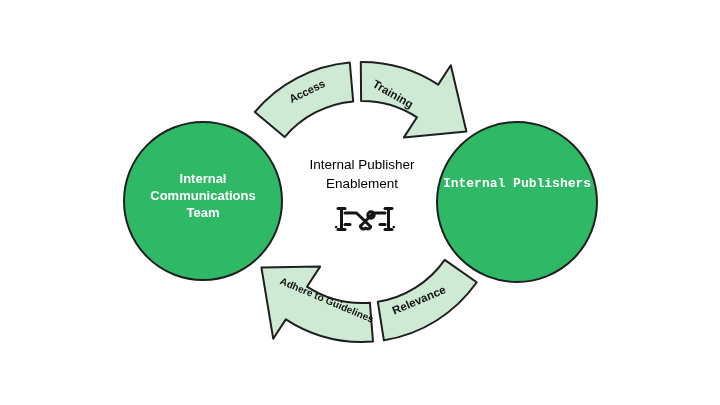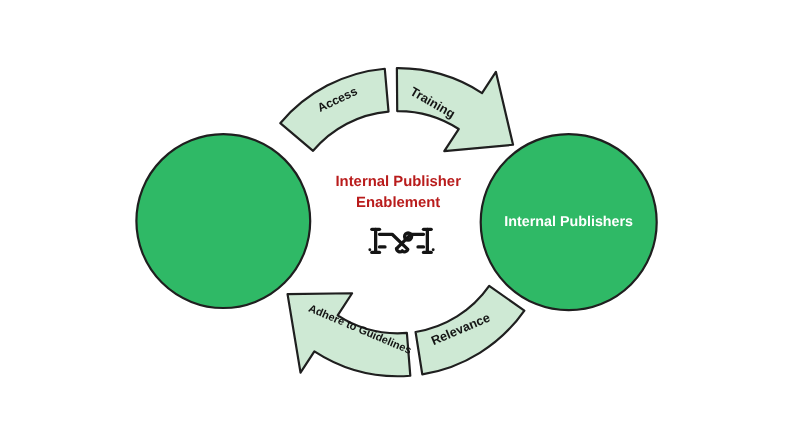--- a/index.html
+++ b/index.html
@@ -8,26 +8,26 @@
     font-family:"Liberation Sans",sans-serif;overflow:hidden;
   }
   svg.layer{position:absolute;left:0;top:0;}
   .band{stroke:#1f1f1f;stroke-width:2;stroke-linejoin:round;}
   .node{stroke:#1f1f1f;stroke-width:2;}
   .lbl{position:absolute;text-align:center;}
   .left-label{
     left:123px;top:170px;width:160px;color:#ffffff;
     font-size:13px;font-weight:bold;line-height:17px;white-space:pre-line;
   }
-  .right-label{left:432px;top:192px;width:170px;color:#ffffff;}
+  .right-label{left:432px;top:175px;width:170px;color:#ffffff;font-family:Liberation Mono, monospace;}
   .rc-title{font-size:13px;font-weight:bold;line-height:18px;}
   .rc-sub{font-size:10px;font-weight:normal;line-height:13px;white-space:pre-line;}
   .center-title{
-    left:282px;top:156px;width:160px;color:#b91c1c;
-    font-size:13.5px;font-weight:bold;line-height:18.5px;white-space:pre-line;
+    left:282px;top:156px;width:160px;color:#000000;
+    font-size:13.5px;font-weight:normal;line-height:18.5px;white-space:pre-line;
   }
   .arrow-label{
     position:absolute;white-space:nowrap;font-weight:bold;color:#141414;
   }
   .al-access   {left:307px;top:91px; font-size:11px;  transform:translate(-50%,-50%) rotate(-26deg);}
   .al-training {left:393px;top:94px; font-size:11.5px;transform:translate(-50%,-50%) rotate(30deg);}
   .al-relevance{left:419px;top:300px;font-size:11.5px;transform:translate(-50%,-50%) rotate(-23deg);}
   .al-adhere   {left:327px;top:300px;font-size:10px;  transform:translate(-50%,-50%) rotate(23deg);}
 </style>
 </head>
@@ -60,20 +60,23 @@
       <path d="M10,25.5 H15"></path>
       <path d="M50,25.5 H45"></path>
       <path d="M25.5,27 a3,3 0 0 0 5.2,2 a3,3 0 0 0 5,-1.2"></path>
       <circle cx="36" cy="16" r="3.2"></circle>
 
       <circle cx="1.2" cy="28" r="1.3" fill="#141414" stroke="none"></circle>
       <circle cx="58.8" cy="28" r="1.3" fill="#141414" stroke="none"></circle>
     </g>
   </svg>
 
+  <div class="lbl left-label">Internal
+Communications
+Team</div>
 
   <div class="lbl right-label">
     <div class="rc-title">Internal Publishers</div>
   </div>
 
   <div class="lbl center-title">Internal Publisher
 Enablement</div>
 
   <div class="arrow-label al-access">Access</div>
   <div class="arrow-label al-training">Training</div>

